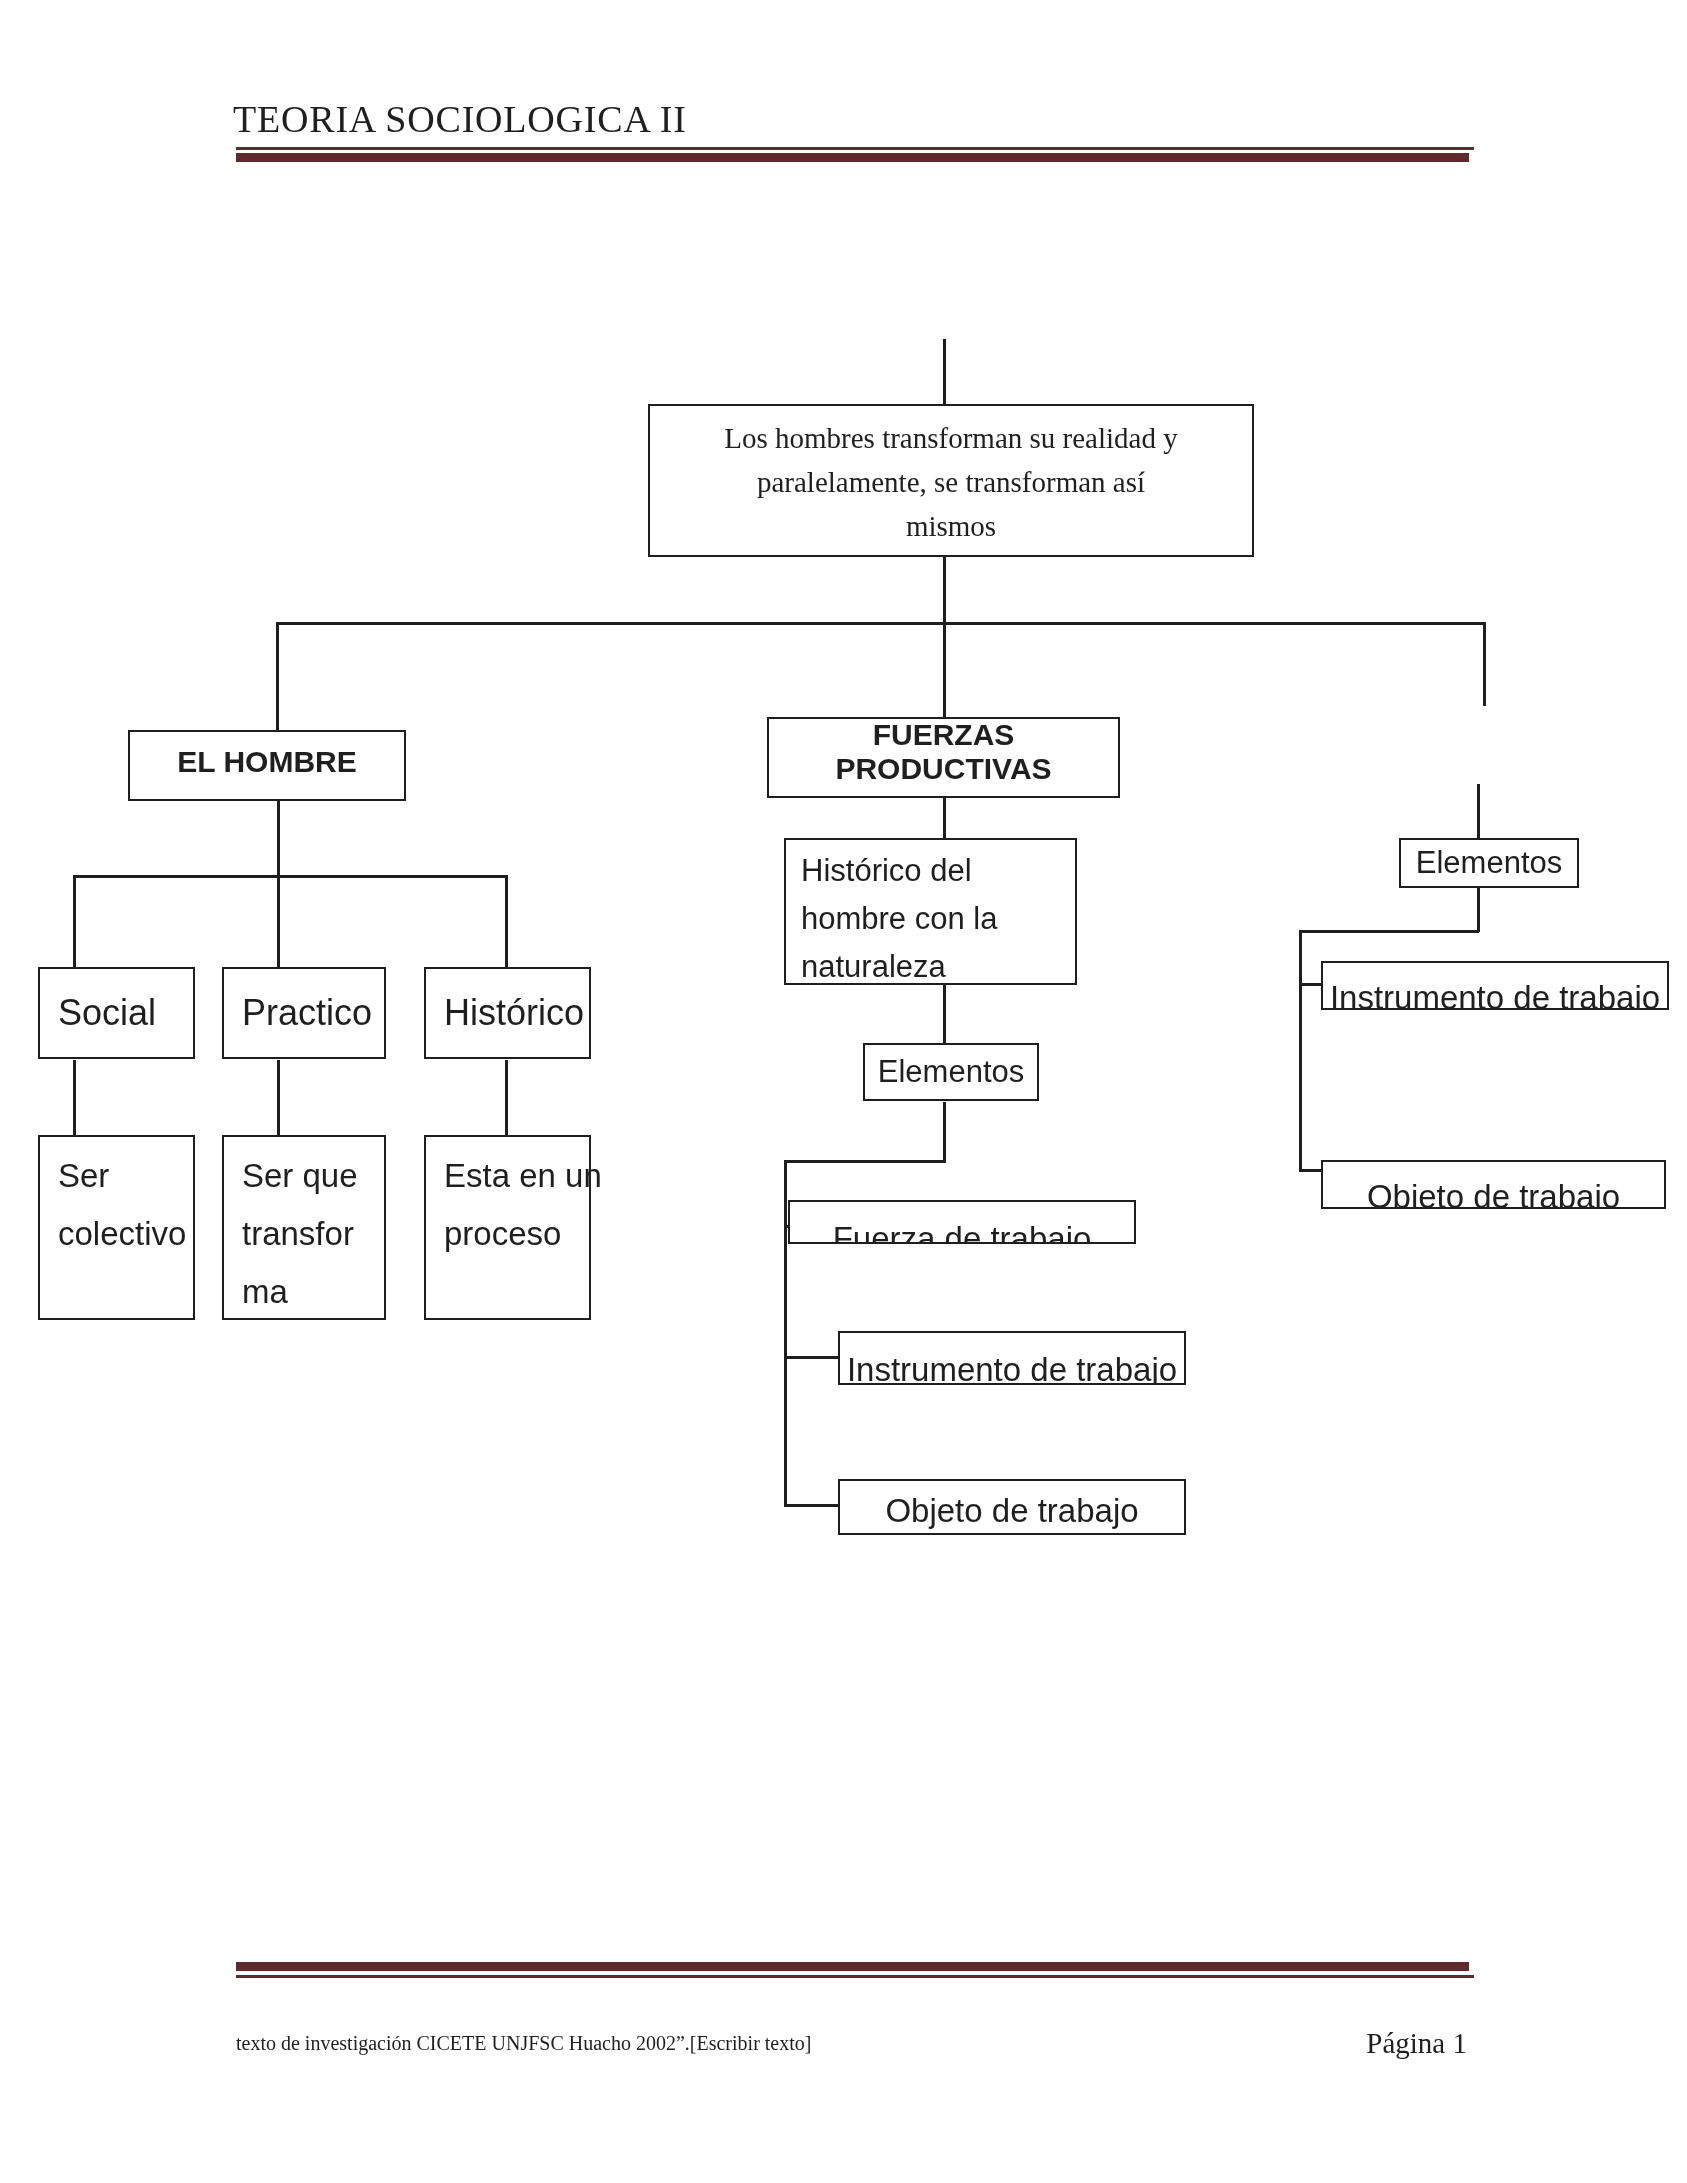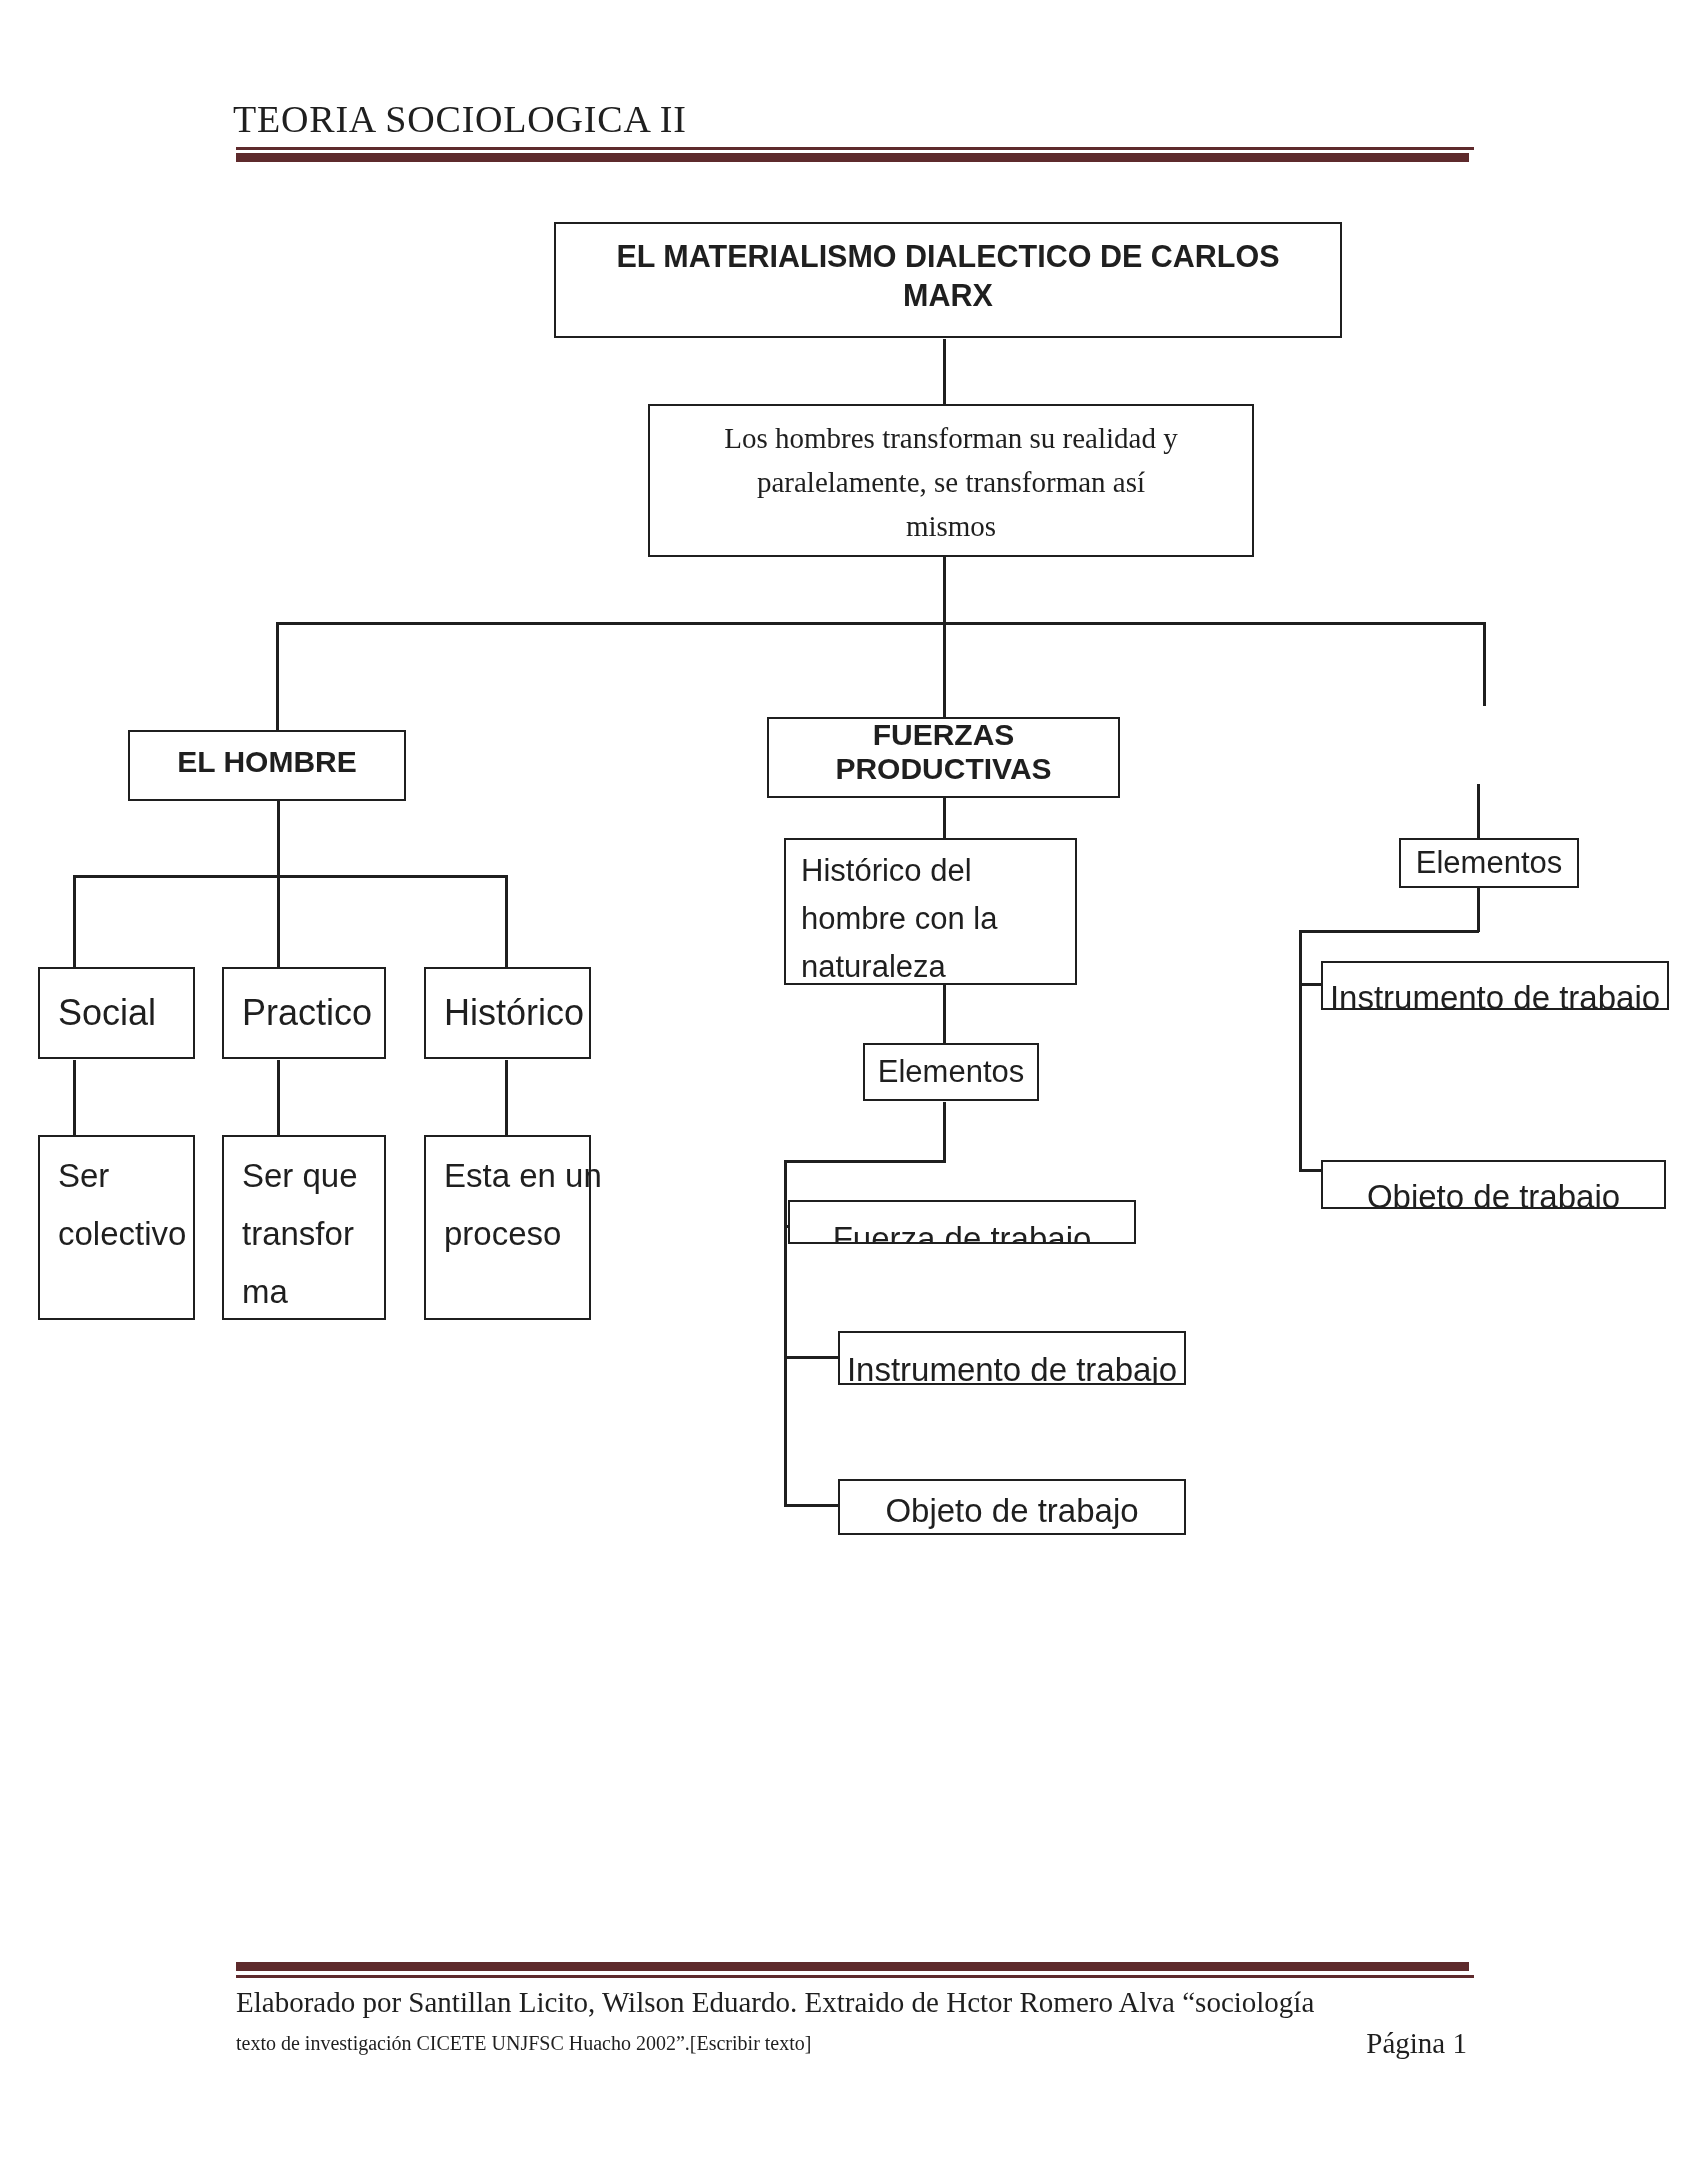--- a/index.html
+++ b/index.html
@@ -51,24 +51,20 @@
   <div class="line h" style="left:784px;top:1356px;width:54px;"></div>
   <div class="line h" style="left:784px;top:1504px;width:54px;"></div>
 
   <div class="line v" style="left:1477px;top:784px;height:54px;"></div>
   <div class="line v" style="left:1477px;top:888px;height:44px;"></div>
   <div class="line h" style="left:1299px;top:930px;width:180px;"></div>
   <div class="line v" style="left:1299px;top:930px;height:241px;"></div>
   <div class="line h" style="left:1299px;top:983px;width:22px;"></div>
   <div class="line h" style="left:1299px;top:1169px;width:22px;"></div>
 
-  <div class="box bold lines" style="left:554px;top:222px;width:788px;height:116px;padding-top:13px;font-size:30.5px;line-height:39px;text-align:center;">
-    <span>EL MATERIALISMO DIALECTICO DE CARLOS</span>
-    <span>MARX</span>
-  </div>
 
   <div class="box lines" style="left:648px;top:404px;width:606px;height:153px;padding-top:10px;font-size:29px;line-height:44px;text-align:center;font-family:Liberation Serif, serif;">
     <span>Los hombres transforman su realidad y</span>
     <span>paralelamente, se transforman así</span>
     <span>mismos</span>
   </div>
 
   <div class="box bold center" style="left:128px;top:730px;width:278px;height:71px;font-size:30px;padding-bottom:6.6px;">EL HOMBRE</div>
   <div class="box bold center" style="left:767px;top:717px;width:353px;height:81px;font-size:30px;padding-bottom:11.5px;">FUERZAS PRODUCTIVAS</div>
 
@@ -110,18 +106,17 @@
   <div class="box center" style="left:1399px;top:838px;width:180px;height:50px;font-size:31px;">Elementos</div>
   <div class="box clip" style="left:1321px;top:961px;width:348px;height:49px;">
     <span class="t" style="margin-top:15px;">Instrumento de trabajo</span>
   </div>
   <div class="box clip" style="left:1321px;top:1160px;width:345px;height:49px;">
     <span class="t" style="margin-top:15px;">Objeto de trabajo</span>
   </div>
 
   <div class="rule" style="left:236px;top:1962px;width:1233px;height:9px;background:#5e2a2c;"></div>
   <div class="rule" style="left:236px;top:1975px;width:1238px;height:2.5px;background:#5e2a2c;"></div>
-  <div class="serif" style="position:absolute;left:236px;top:1982px;font-size:29px;line-height:41px;">Elaborado por Santillan Licito, Wilson Eduardo. Extraido de Hctor Romero Alva “sociología</div>
   <div class="serif" style="position:absolute;left:236px;top:2023px;font-size:20px;line-height:41px;">texto de investigación CICETE UNJFSC Huacho 2002”.[Escribir texto]</div>
   <div class="serif" style="position:absolute;left:1302px;top:2023px;width:165px;font-size:29px;line-height:41px;text-align:right;">Página 1</div>
 
 </div>
 
 
 </body></html>

